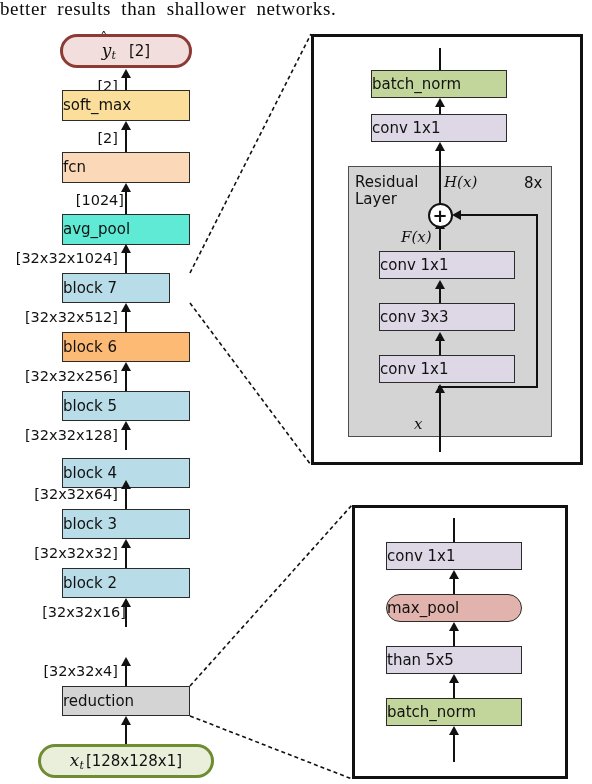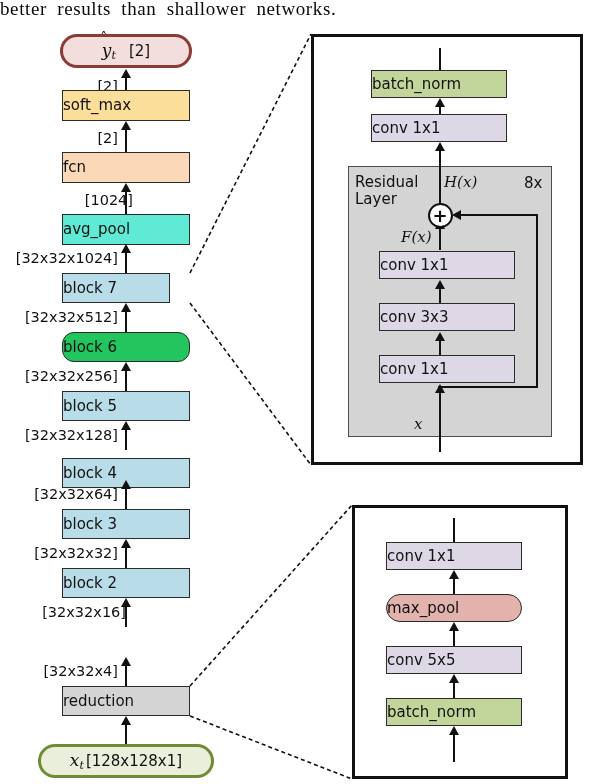--- a/index.html
+++ b/index.html
@@ -215,37 +215,37 @@
   </div>
 
   <div class="arrow" style="left:124.8px; top:129px; height:23px;"></div>
   <div class="elabel" style="left:78px; top:131px; width:40px;">[2]</div>
 
   <div class="nbox" style="left:62px; top:152px; width:128px; height:31px; background:#fbd8b8;">
     <span>fcn</span>
   </div>
 
   <div class="arrow" style="left:124.8px; top:191px; height:23px;"></div>
-  <div class="elabel" style="left:73px; top:193px; width:60px;">[1024]</div>
+  <div class="elabel" style="left:64px; top:193px; width:60px;">[1024]</div>
 
   <div class="nbox" style="left:62px; top:214px; width:128px; height:31px; background:#5eead4;">
     <span>avg_pool</span>
   </div>
 
   <div class="arrow" style="left:124.8px; top:252px; height:21px;"></div>
   <div class="elabel" style="left:8px; top:251px; width:110px;">[32x32x1024]</div>
 
   <div class="nbox" style="left:62px; top:273px; width:108px; height:30px; background:#b8dce8;">
     <span>block 7</span>
   </div>
 
   <div class="arrow" style="left:124.8px; top:311px; height:21px;"></div>
   <div class="elabel" style="left:18px; top:310px; width:100px;">[32x32x512]</div>
 
-  <div class="nbox" style="left:62px; top:332px; width:128px; height:30px; background:#22c55e;border-radius:12px;">
+  <div class="nbox" style="left:62px; top:332px; width:128px; height:30px; background:#fdba74;">
     <span>block 6</span>
   </div>
 
   <div class="arrow" style="left:124.8px; top:370px; height:21px;"></div>
   <div class="elabel" style="left:18px; top:369px; width:100px;">[32x32x256]</div>
 
   <div class="nbox" style="left:62px; top:391px; width:128px; height:30px; background:#b8dce8;">
     <span>block 5</span>
   </div>
 
@@ -356,21 +356,21 @@
 
   <div class="arrow" style="left:452.8px; top:578px; height:18px;"></div>
 
   <div class="nbox" style="left:386px; top:594px; width:136px; height:28px; background:#e2b3ac;border-radius:14px;">
     <span>max_pool</span>
   </div>
 
   <div class="arrow" style="left:452.8px; top:630px; height:18px;"></div>
 
   <div class="nbox" style="left:386px; top:646px; width:136px; height:28px; background:#ddd7e6;">
-    <span>conv 5x5</span>
+    <span>than 5x5</span>
   </div>
 
   <div class="arrow" style="left:452.8px; top:682px; height:18px;"></div>
 
   <div class="nbox" style="left:386px; top:698px; width:136px; height:28px; background:#c2d69b;">
     <span>batch_norm</span>
   </div>
 
   <div class="arrow" style="left:452.8px; top:734px; height:28px;"></div>
 

